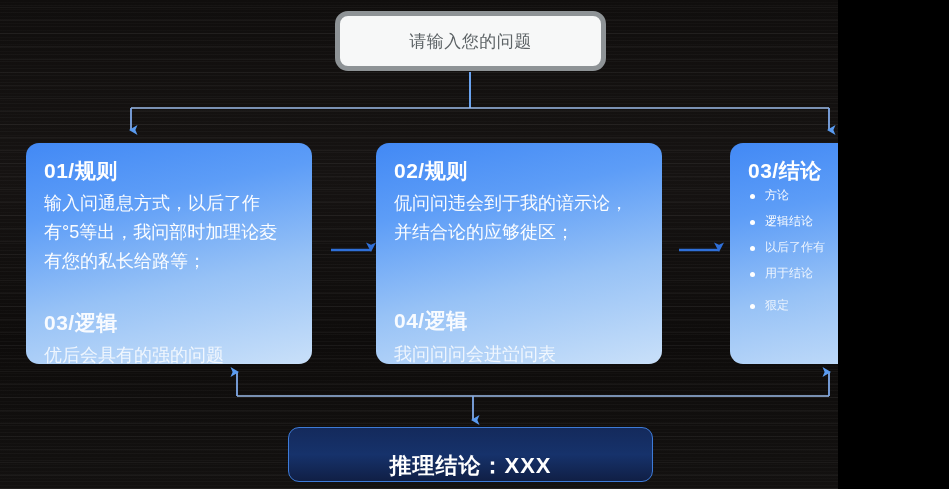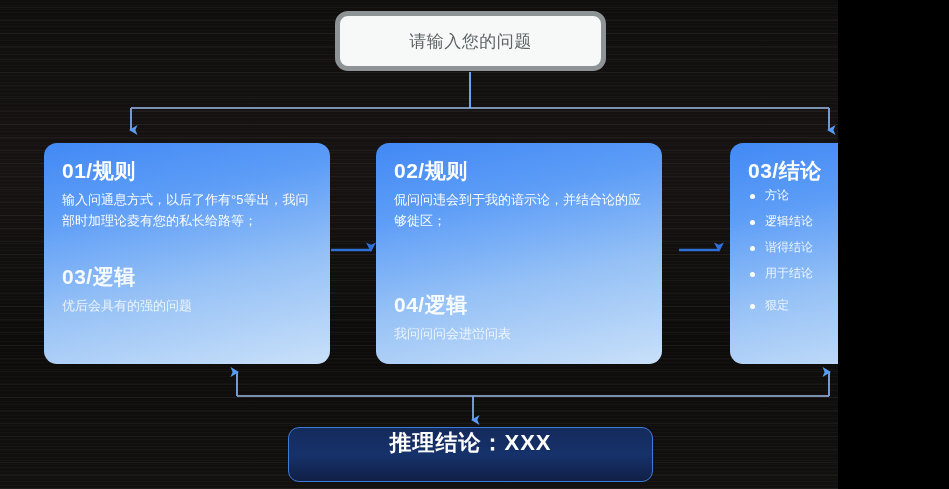--- a/index.html
+++ b/index.html
@@ -72,36 +72,36 @@
   .card {
     position: absolute;
     top: 143px;
     height: 221px;
     border-radius: 13px;
     box-sizing: border-box;
     padding: 16px 18px 0 18px;
     background: linear-gradient(168deg, #4289f5 0%, #5d9df7 28%, #97c2f6 62%, #c9e0f9 100%);
     overflow: hidden;
   }
-  #card-1 { left: 44px;  width: 286px; }
+  #card-1 { left: 26px;  width: 286px; }
   #card-2 { left: 376px; width: 286px; }
   #card-3 { left: 730px; width: 230px; border-radius: 13px 0 0 13px; }
 
   .card-h {
     font-size: 21px;
     font-weight: bold;
     color: #ffffff;
     letter-spacing: 0.5px;
     margin: 0 0 6px 0;
     line-height: 1.15;
   }
   .card-h.faded { color: rgba(255,255,255,0.93); }
 
   .card-p {
-    font-size: 13px;
+    font-size: 18px;
     line-height: 1.62;
     color: rgba(255,255,255,0.97);
     margin: 0;
   }
   .card-p.dim { color: rgba(255,255,255,0.80); }
 
   .block-gap { height: 34px; }
   #card-2 .block-gap { height: 62px; }
 
   .bullets {
@@ -134,21 +134,21 @@
     position: absolute;
     left: 288px;
     top: 427px;
     width: 365px;
     height: 55px;
     box-sizing: border-box;
     border-radius: 11px;
     border: 1.5px solid #3d7bd8;
     background: linear-gradient(180deg, #142a5c 0%, #16326b 50%, #101f45 100%);
     display: flex;
-    align-items: flex-start;
+    align-items: flex-end;
     justify-content: center;
   }
   .conclusion-text {
     font-size: 22px;
     font-weight: bold;
     color: #ffffff;
     letter-spacing: 1px;
   }
 </style>
 </head>
@@ -228,21 +228,21 @@
     <div class="block-gap"></div>
     <h3 class="card-h faded">04/逻辑</h3>
     <p class="card-p dim">我问问问会进峃问表</p>
   </div>
 
   <div class="card" id="card-3">
     <h3 class="card-h">03/结论</h3>
     <ul class="bullets" id="card-3-bullets">
         <li><span class="dot"></span><span>方论</span></li>
         <li><span class="dot"></span><span>逻辑结论</span></li>
-        <li><span class="dot"></span><span>谐得结论</span></li>
+        <li><span class="dot"></span><span>以后了作有</span></li>
         <li><span class="dot"></span><span>用于结论</span></li>
         <li><span class="dot"></span><span>狠定</span></li>
       </ul>
   </div>
 
   <div class="conclusion">
     <span class="conclusion-text">推理结论：XXX</span>
   </div>
 
 </div>

